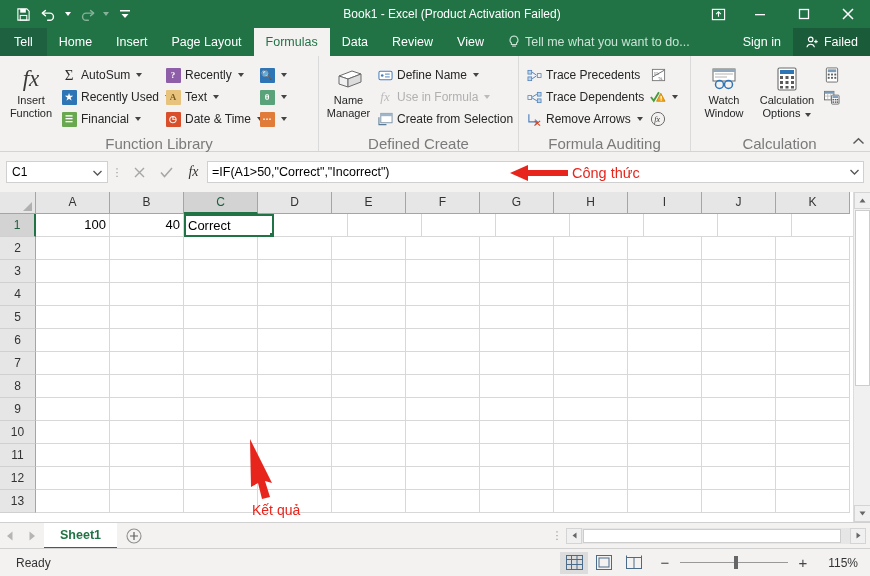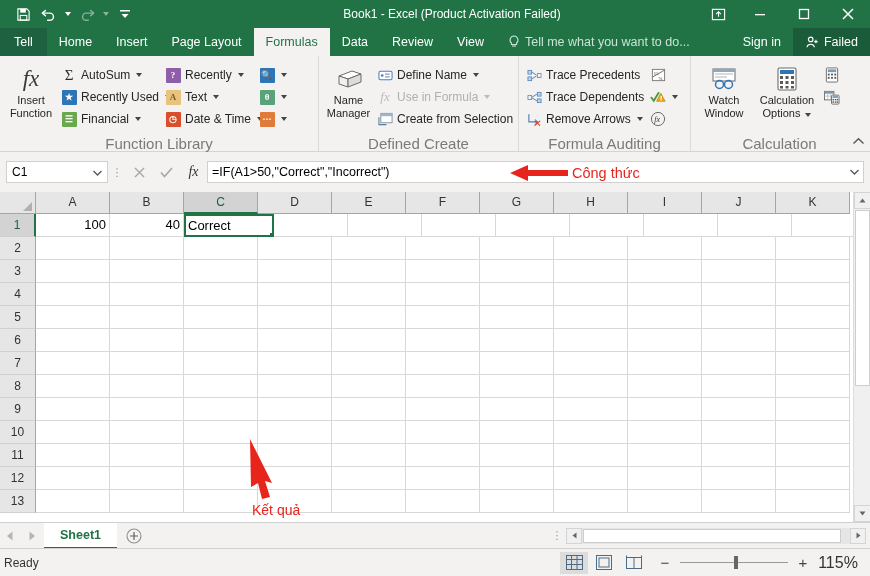--- a/index.html
+++ b/index.html
@@ -158,29 +158,29 @@
   .hsb-wrap { margin-left: auto; display: flex; align-items: center; height: 26px; padding-right: 4px; }
   .hsb-dots { width: 18px; color: #9a9a9a; font-size: 11px; text-align: center; }
   .hsb { width: 300px; height: 16px; background: #e6e6e6; display: flex; align-items: center; }
   .hthumb { height: 14px; width: 258px; background: #fff; border: 1px solid #cdcdcd; margin: 0 1px; }
 
   
   .statusbar {
     position: absolute; left: 0; top: 548px; width: 870px; height: 28px;
     background: #f3f2f1; border-top: 1px solid #d0d0d0; display: flex; align-items: center;
   }
-  .status-text { font-size: 12px; color: #333; padding-left: 4px; }
+  .status-text { font-size: 12px; color: #333; padding-left: 16px; }
   .status-right { margin-left: auto; display: flex; align-items: center; padding-right: 12px; gap: 2px; }
   .viewbtn { width: 28px; height: 22px; display: flex; align-items: center; justify-content: center; }
   .viewbtn.active { background: #dcdcdc; }
   .zoomctl { display: flex; align-items: center; gap: 8px; margin-left: 8px; }
   .zminus, .zplus { font-size: 15px; color: #444; width: 14px; text-align: center; }
   .ztrack { width: 108px; height: 1px; background: #999; position: relative; }
   .zthumb { position: absolute; left: 54px; top: -6px; width: 4px; height: 13px; background: #666; }
-  .zlabel { font-size: 16px; color: #333; width: 40px; text-align: center; }
+  .zlabel { font-size: 12px; color: #333; width: 40px; text-align: right; }
 
   .anno-result { position: absolute; left: 252px; top: 310px; color: #e8251c; font-size: 14px; white-space: nowrap; pointer-events: none; }
   .anno-arrow2 { position: absolute; left: 246px; top: 243px; pointer-events: none; }
 </style>
 </head>
 <body>
 
 <div class="app">
 
   <div class="titlebar">

